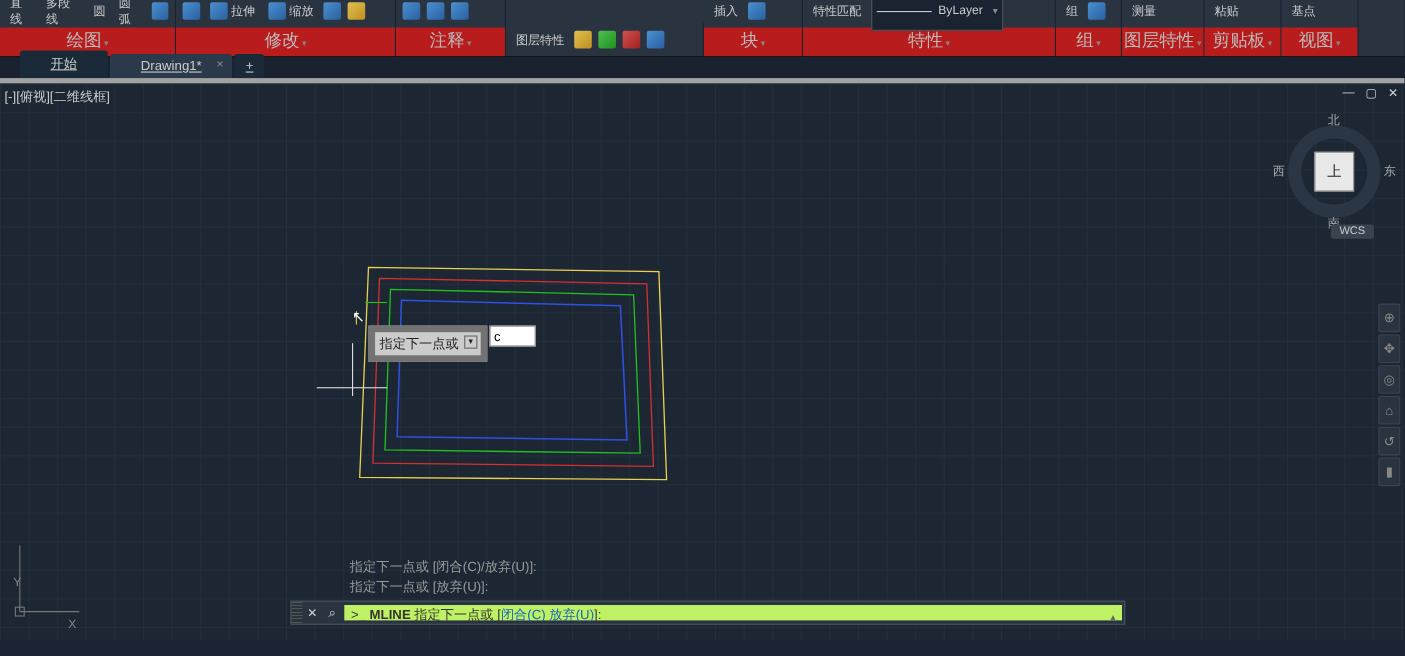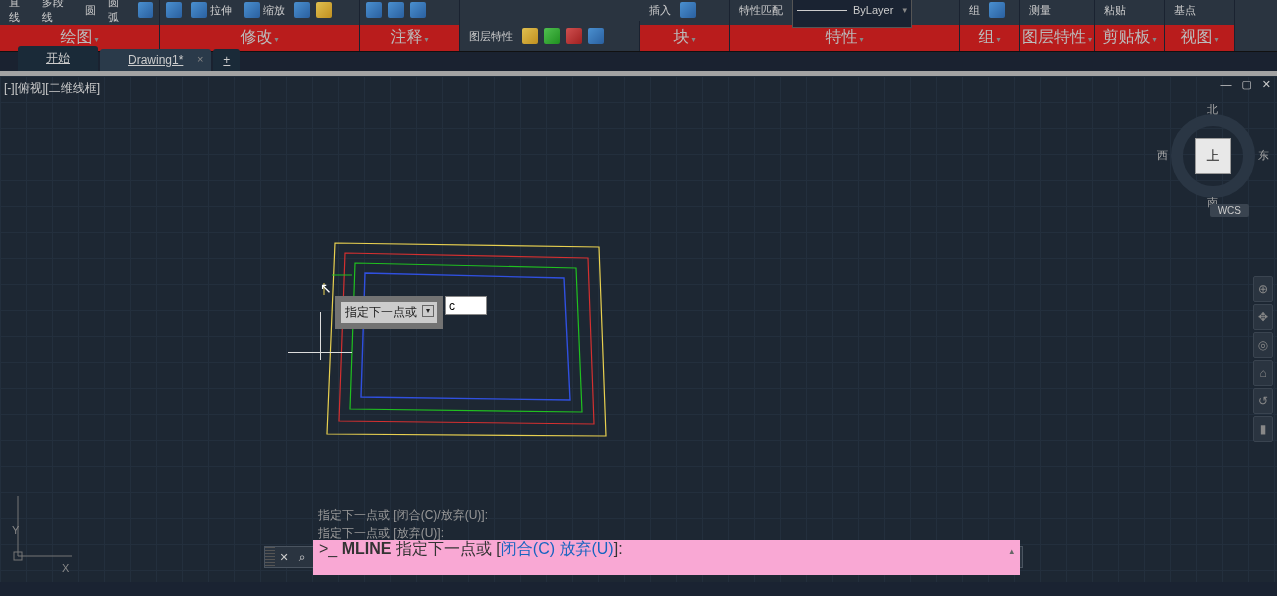--- a/index.html
+++ b/index.html
@@ -64,21 +64,21 @@
 
 .rightbar { position: absolute; right: 2px; top: 200px; width: 22px; display: flex; flex-direction: column; gap: 2px; }
 .rightbar .rbicon { width: 20px; height: 26px; background: #2a3440; border: 1px solid #3a4450; border-radius: 2px; cursor: pointer; display: flex; align-items: center; justify-content: center; font-size: 12px; color: #888; }
 
 
 .cmd-history { position: absolute; left: 318px; bottom: 40px; font-size: 12px; color: #999; line-height: 18px; }
 .cmd-bar { position: absolute; left: 264px; bottom: 14px; right: 254px; height: 22px; background: #2a3440; border: 1px solid #4a5460; display: flex; align-items: center; }
 .cmd-handle { width: 10px; height: 100%; background: repeating-linear-gradient(#555 0 1px, transparent 1px 3px); cursor: move; }
 .cmd-close { width: 18px; text-align: center; font-size: 11px; color: #ccc; cursor: pointer; }
 .cmd-search { width: 18px; text-align: center; font-size: 12px; color: #ccc; cursor: pointer; }
-.cmd-text { flex: 1; font-size: 16px; padding: 0 6px; color: #ccc; background: #f9a8d4; color: #333; height: 35px; line-height: 18px; margin: 0 2px; position: relative; }
+.cmd-text { flex: 1; font-size: 12px; padding: 0 6px; color: #ccc; background: #bef264; color: #333; height: 14px; line-height: 18px; margin: 0 2px; position: relative; }
 .cmd-text .kw { color: #1864c0; }
 .cmd-text::after { content: "▴"; position: absolute; right: 6px; top: 2px; font-size: 9px; color: #666; }
 </style>
 </head>
 <body>
 
 <div class="ribbon">
   <div class="ribbon-group" style="width:160px">
     <div class="ribbon-group-tools">
       <span class="rbtn">直线</span>

